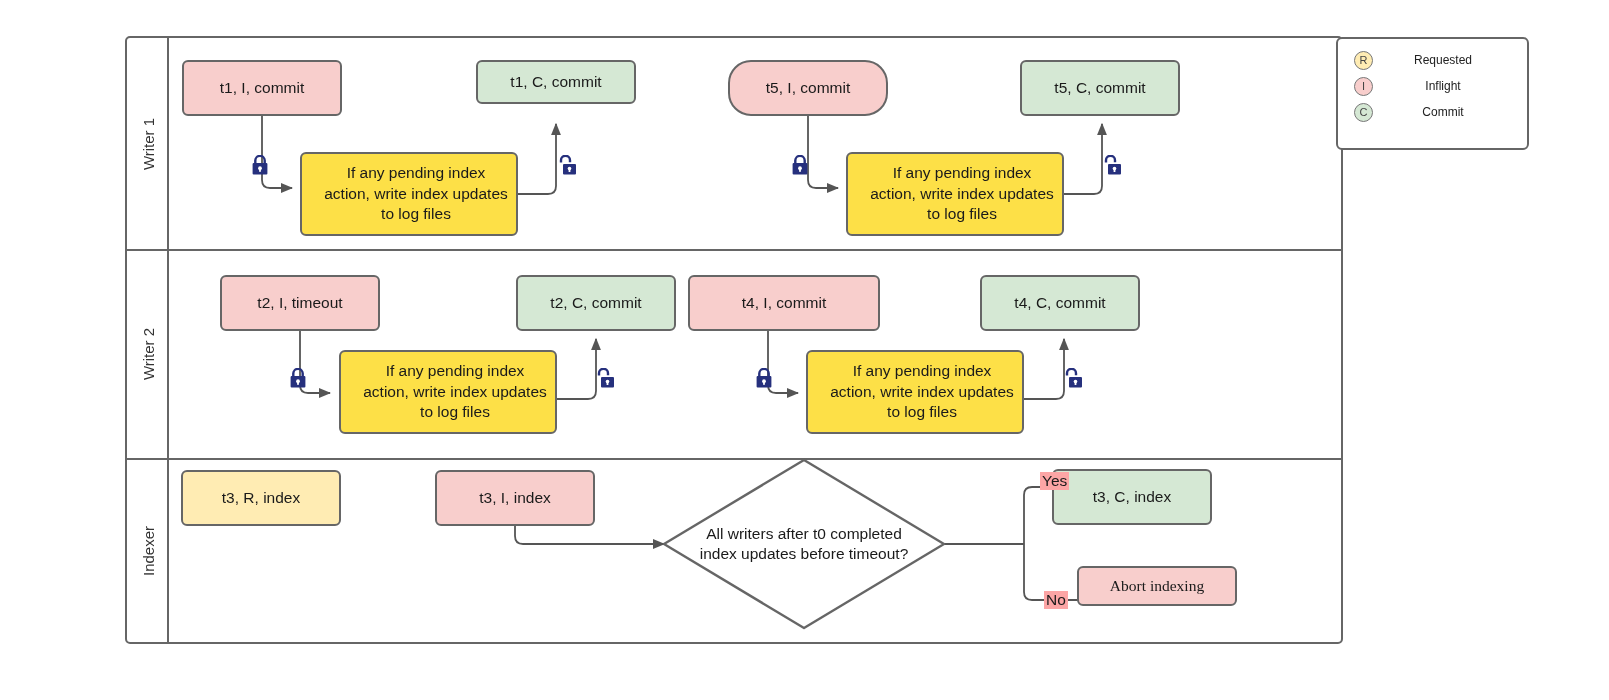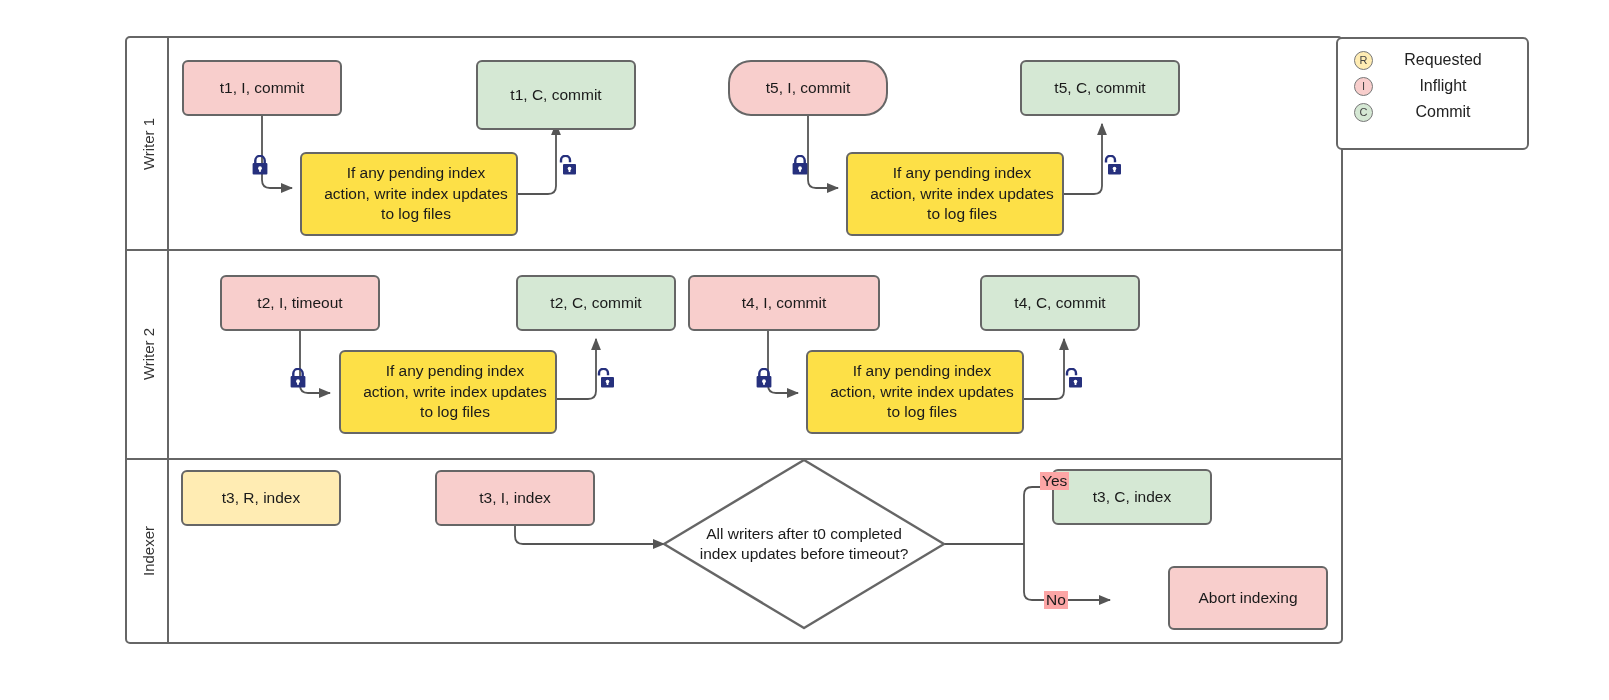--- a/index.html
+++ b/index.html
@@ -40,21 +40,21 @@
   .edge-label{position:absolute;font-size:15.5px;color:#1a1a1a;background:#fca5a5;padding:0 2px;}
 
   
   .legend{position:absolute;left:1336px;top:37px;width:193px;height:113px;
           border:2px solid #666666;border-radius:6px;background:#ffffff;box-sizing:border-box;
           padding:8px 10px 0 16px;}
   .legend-row{display:flex;align-items:center;height:26px;}
   .legend-dot{width:19px;height:19px;border-radius:50%;border:1.6px solid #777777;
         display:flex;align-items:center;justify-content:center;font-size:11px;color:#444444;
         flex:0 0 auto;box-sizing:border-box;}
-  .legend-text{font-size:16px;color:#222222;width:100%;text-align:center;margin-left:-4px;}
+  .legend-text{font-size:12px;color:#222222;width:100%;text-align:center;margin-left:-4px;}
   .d-yellow{background:#ffecb3;}
   .d-pink{background:#f8cecc;}
   .d-green{background:#d5e8d4;}
 </style>
 </head>
 <body>
 
 <div id="stage">
 
   <div class="pool">
@@ -107,21 +107,21 @@
 
       <path d="M 1024,544 L 1024,495 Q 1024,487 1032,487 L 1110,487" marker-end="url(#arrow)"></path>
 
       <path d="M 1024,544 L 1024,592 Q 1024,600 1032,600 L 1110,600" marker-end="url(#arrow)"></path>
 
       <path d="M 804,460 L 944,544 L 804,628 L 664,544 Z" stroke="#666666" stroke-width="2.4" fill="#ffffff" stroke-linejoin="round"></path>
     </g>
   </svg>
 
   <div class="node n-pink" style="left:182px;top:60px;width:160px;height:56px;">t1, I, commit</div>
-  <div class="node n-green" style="left:476px;top:60px;width:160px;height:70px;text-align:center;">t1, C, commit</div>
+  <div class="node n-green" style="left:476px;top:60px;width:160px;height:44px;text-align:center;">t1, C, commit</div>
   <div class="node n-pink" style="left:728px;top:60px;width:160px;height:56px;border-radius:23px;">t5, I, commit</div>
   <div class="node n-green" style="left:1020px;top:60px;width:160px;height:56px;">t5, C, commit</div>
 
   <div class="node n-white" style="left:300px;top:152px;width:218px;height:84px;">If any pending index action, write index updates to log files</div>
   <div class="node n-white" style="left:846px;top:152px;width:218px;height:84px;">If any pending index action, write index updates to log files</div>
 
   <div class="node n-pink" style="left:220px;top:275px;width:160px;height:56px;">t2, I, timeout</div>
   <div class="node n-green" style="left:516px;top:275px;width:160px;height:56px;">t2, C, commit</div>
   <div class="node n-pink" style="left:688px;top:275px;width:192px;height:56px;">t4, I, commit</div>
   <div class="node n-green" style="left:980px;top:275px;width:160px;height:56px;">t4, C, commit</div>
@@ -130,21 +130,21 @@
   <div class="node n-white" style="left:806px;top:350px;width:218px;height:84px;">If any pending index action, write index updates to log files</div>
 
   <div class="node n-yellow" style="left:181px;top:470px;width:160px;height:56px;">t3, R, index</div>
   <div class="node n-pink" style="left:435px;top:470px;width:160px;height:56px;">t3, I, index</div>
 
   <div class="diamond-wrap" style="left:664px;top:460px;width:280px;height:168px;">
     <div class="diamond-text">All writers after t0 completed index updates before timeout?</div>
   </div>
 
   <div class="node n-green" style="left:1052px;top:469px;width:160px;height:56px;">t3, C, index</div>
-  <div class="node n-pink" style="left:1168px;top:566px;width:160px;height:64px;">Abort indexing</div>
+  <div class="node n-pink" style="left:1077px;top:566px;width:160px;height:40px;font-family:Liberation Serif, serif;">Abort indexing</div>
 
   <span class="edge-label" style="left:1040px;top:472px;">Yes</span>
   <span class="edge-label" style="left:1044px;top:591px;">No</span>
 
   <svg class="lock" style="left:250px;top:155px;" viewBox="0 0 20 21">
     <path d="M5.3 8.2 V5.6 a4.7 4.7 0 0 1 9.4 0 V8.2" fill="none" stroke="#26307d" stroke-width="2.4"></path>
     <rect x="2.6" y="8.0" width="14.8" height="11.6" rx="1" fill="#26307d"></rect>
     <circle cx="10" cy="13.2" r="1.9" fill="#ffffff"></circle>
     <rect x="9.1" y="13.2" width="1.8" height="3.6" fill="#ffffff"></rect>
   </svg>

